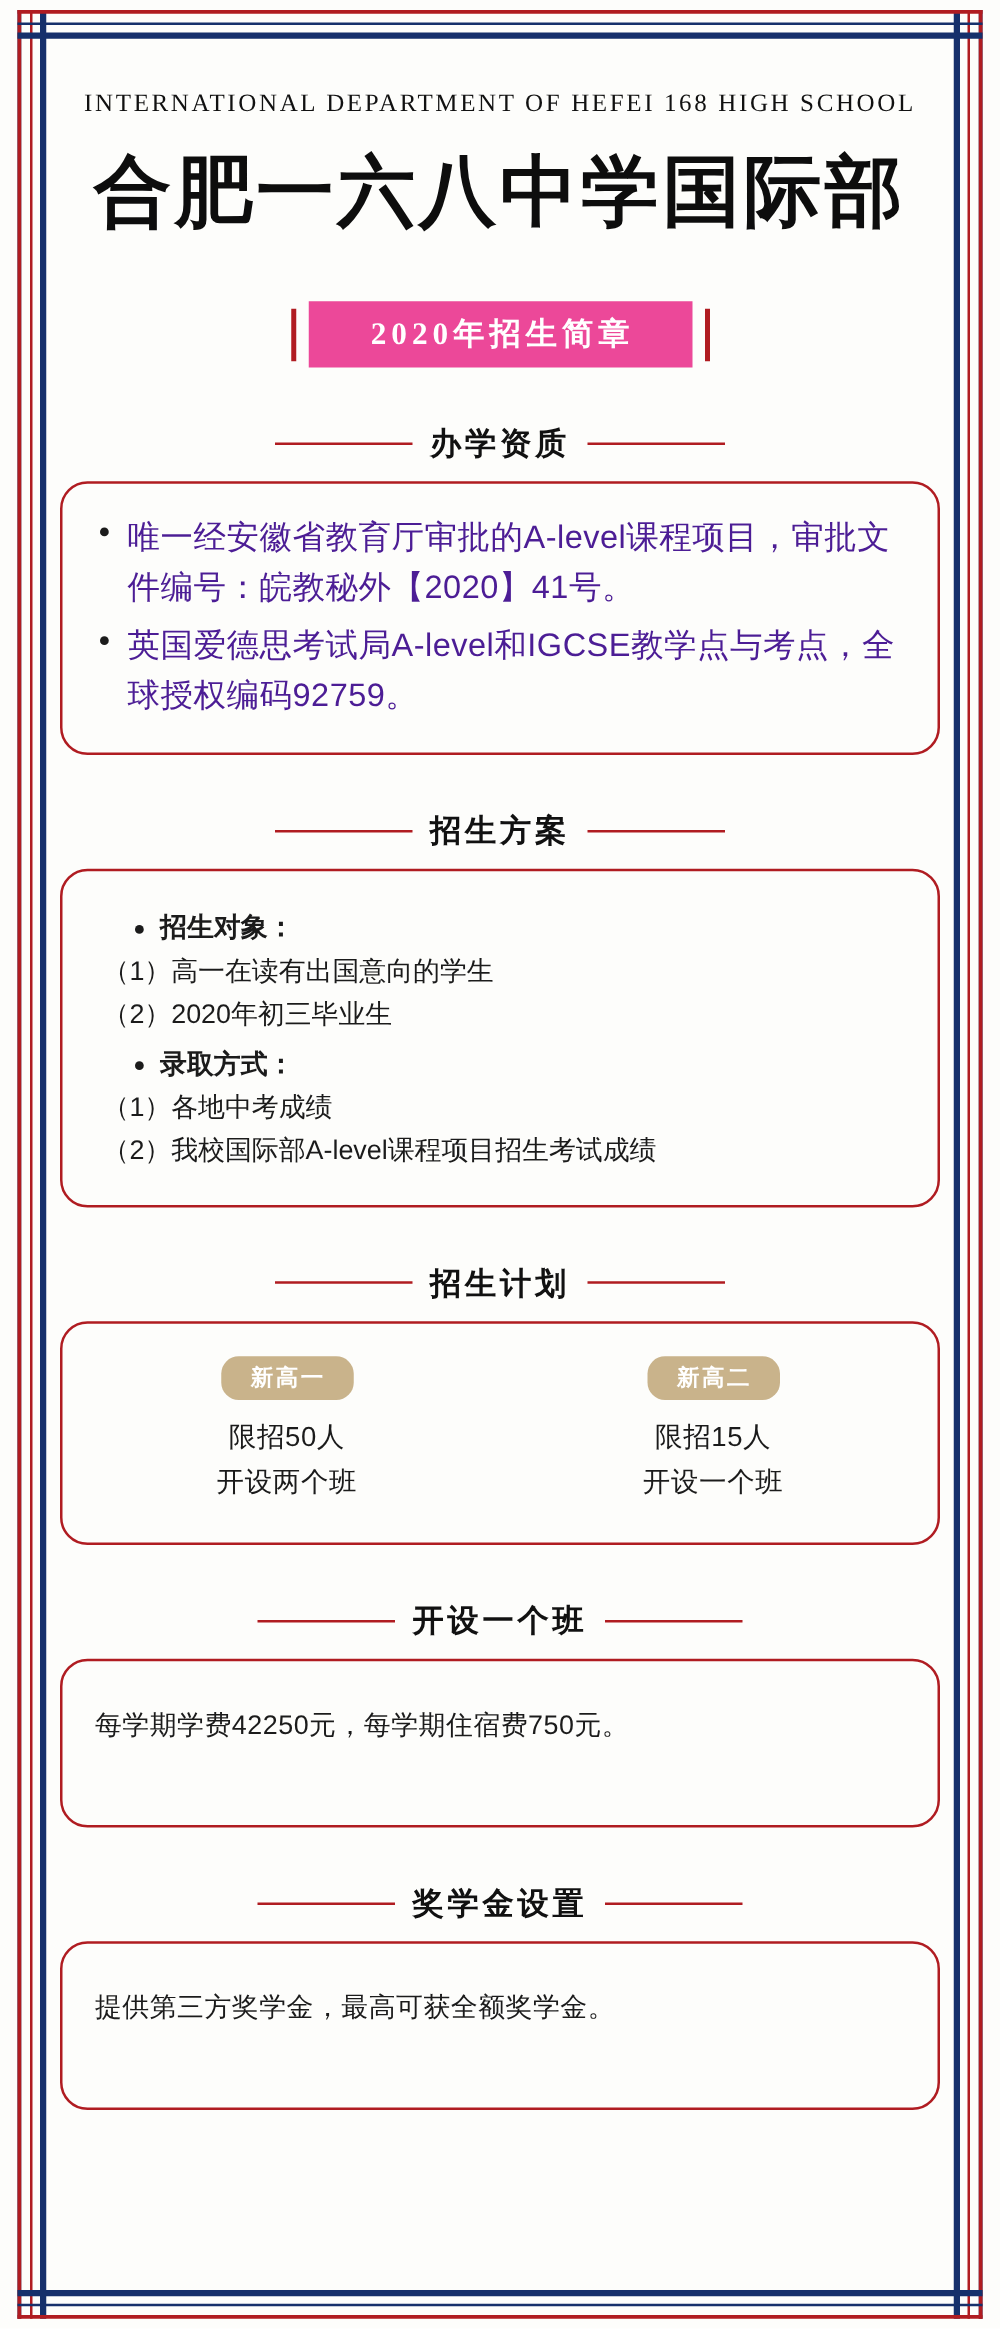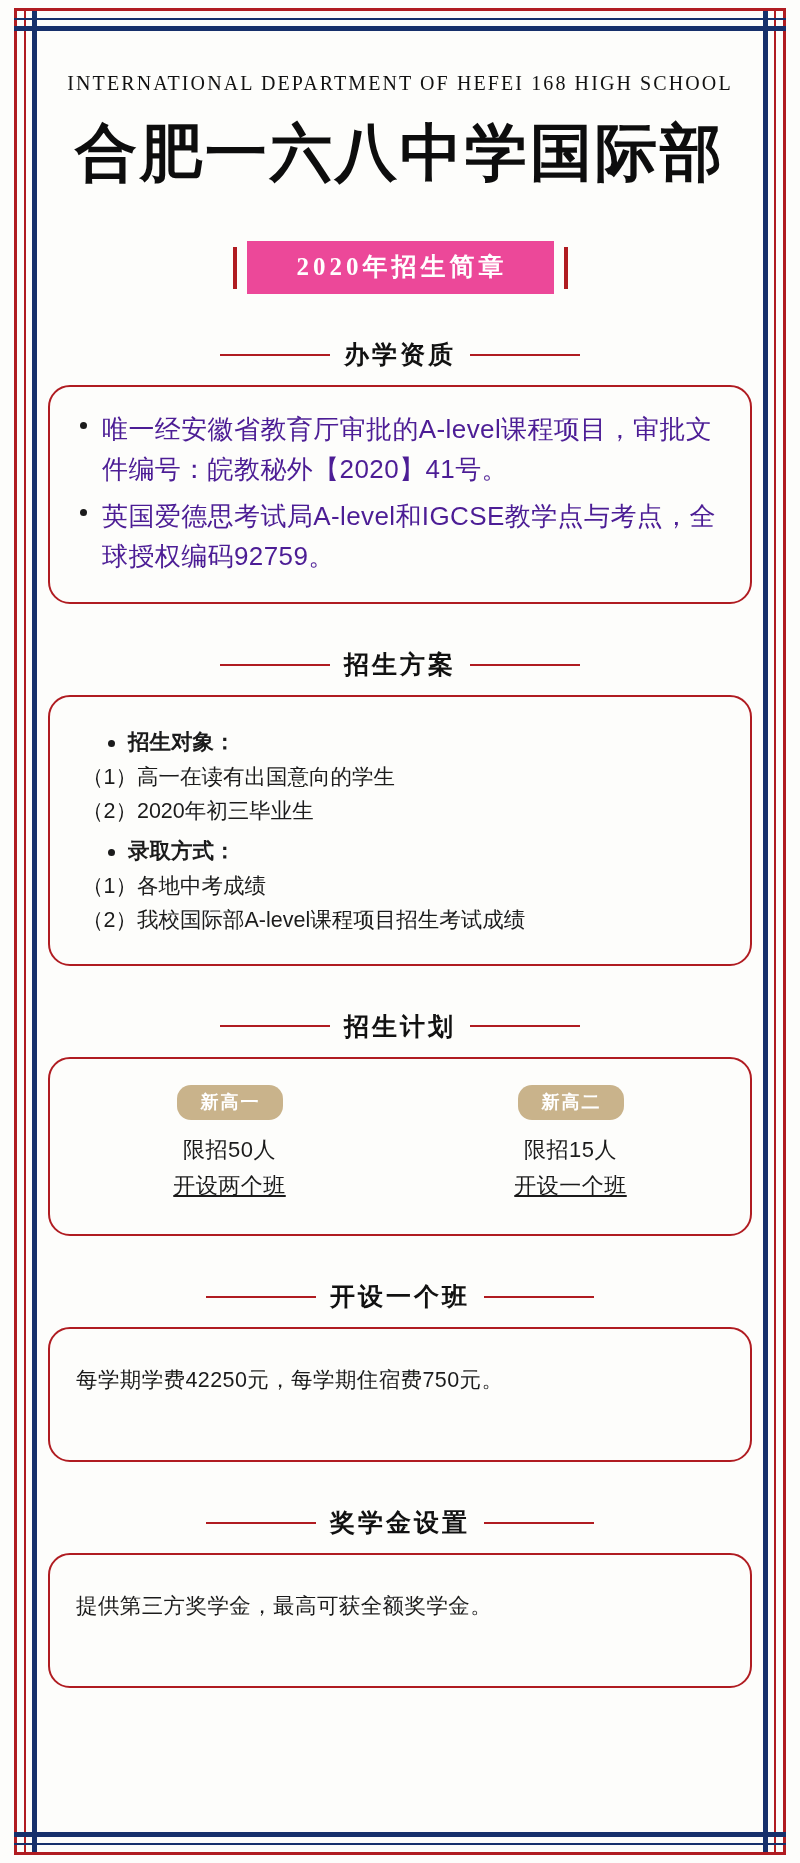--- a/index.html
+++ b/index.html
@@ -204,21 +204,21 @@
     border-radius: 14px;
     padding: 5px 22px 6px 24px;
   }
   .col-line {
     font-size: 22px;
     color: #1b1b1b;
     line-height: 1.65;
     margin-top: 12px;
     letter-spacing: 0.5px;
   }
-  .col-line.second { margin-top: 0; text-decoration: underline; }
+  .col-line.second { margin-top: 0; }
 
   
   .card.text-card {
     min-height: 135px;
     display: flex;
     align-items: flex-start;
     justify-content: flex-start;
     padding-top: 34px;
   }
   .card-text {

